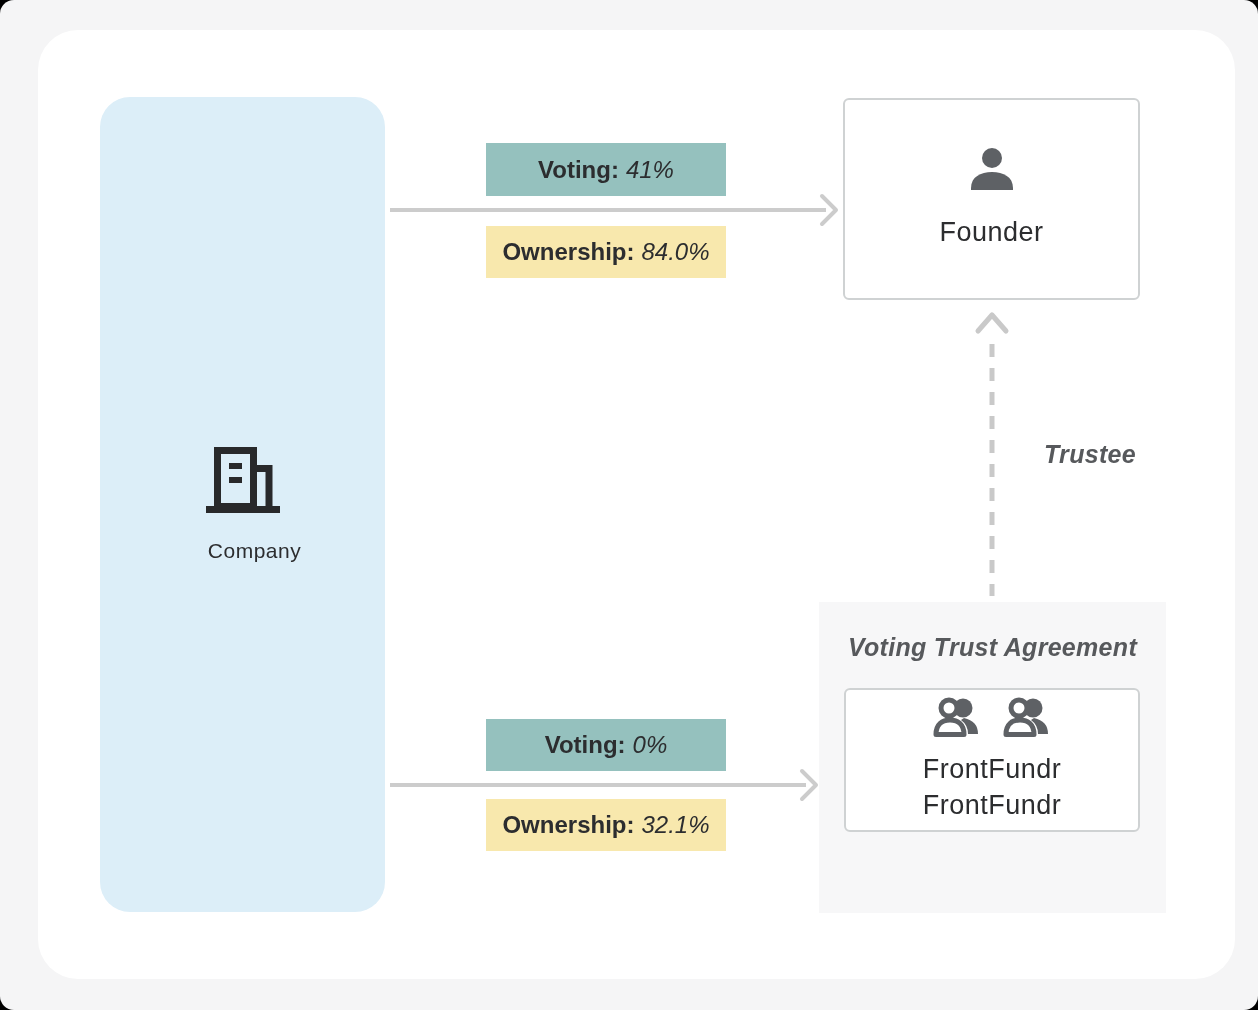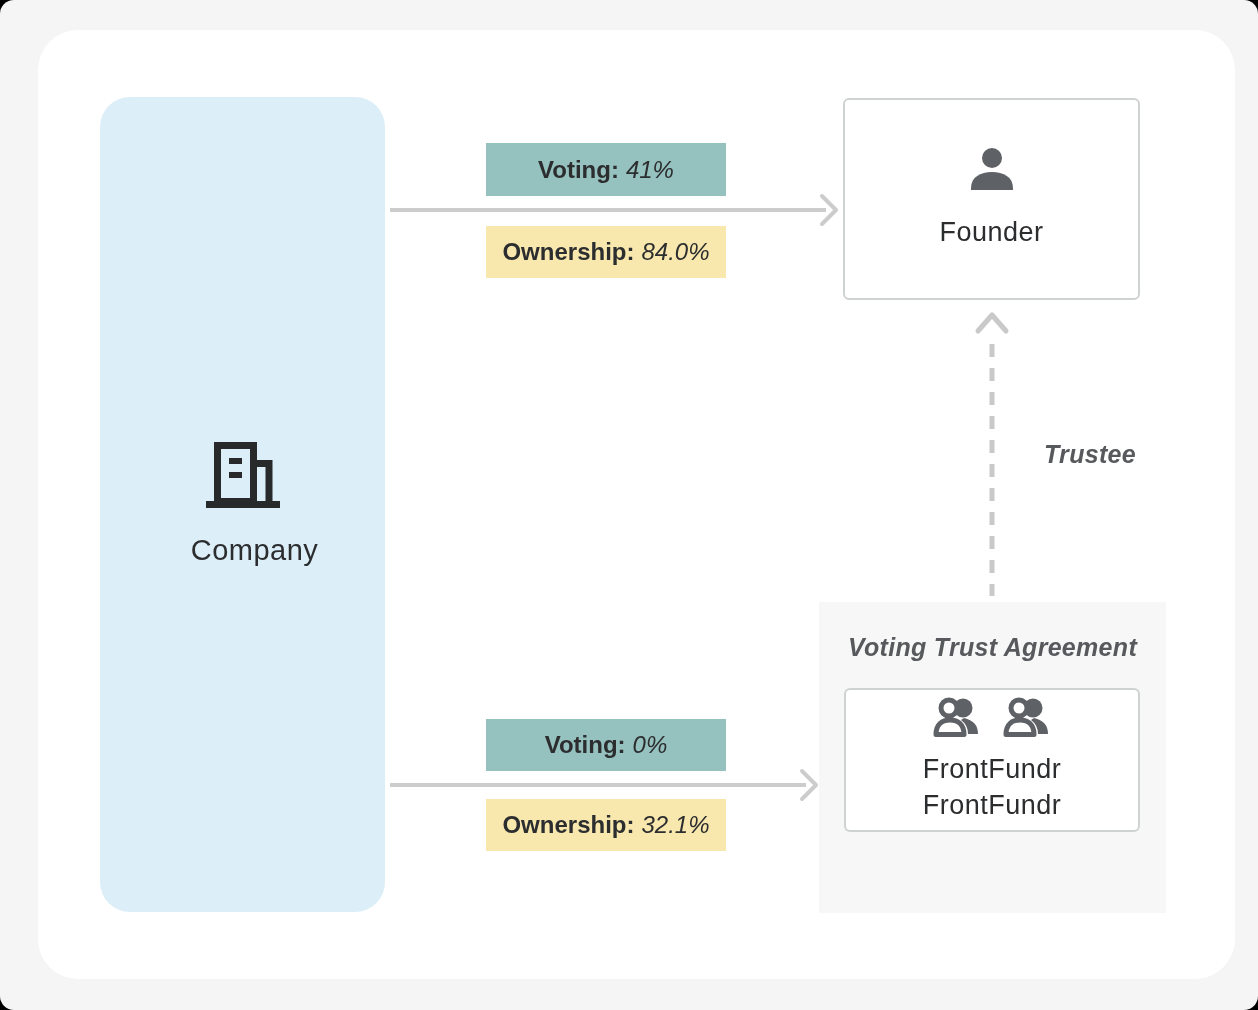--- a/index.html
+++ b/index.html
@@ -26,21 +26,21 @@
     position: absolute;
     left: 62px; top: 67px;
     width: 285px; height: 815px;
     background: var(--company-node-bg, #dceef8);
     border-radius: 30px;
     display: flex; flex-direction: column;
     align-items: center; justify-content: center;
     gap: 26px;
   }
   .company-label {
-    font-size: 29px; letter-spacing: 0.5px;
+    font-size: 21px; letter-spacing: 0.5px;
     color: var(--text-dark, #2c2d2f);
     margin-left: 24px;
   }
 
   
   .node-box {
     position: absolute;
     background: var(--card-bg, #ffffff);
     border: 2px solid var(--node-border, #cfd2d3);
     border-radius: 6px;

